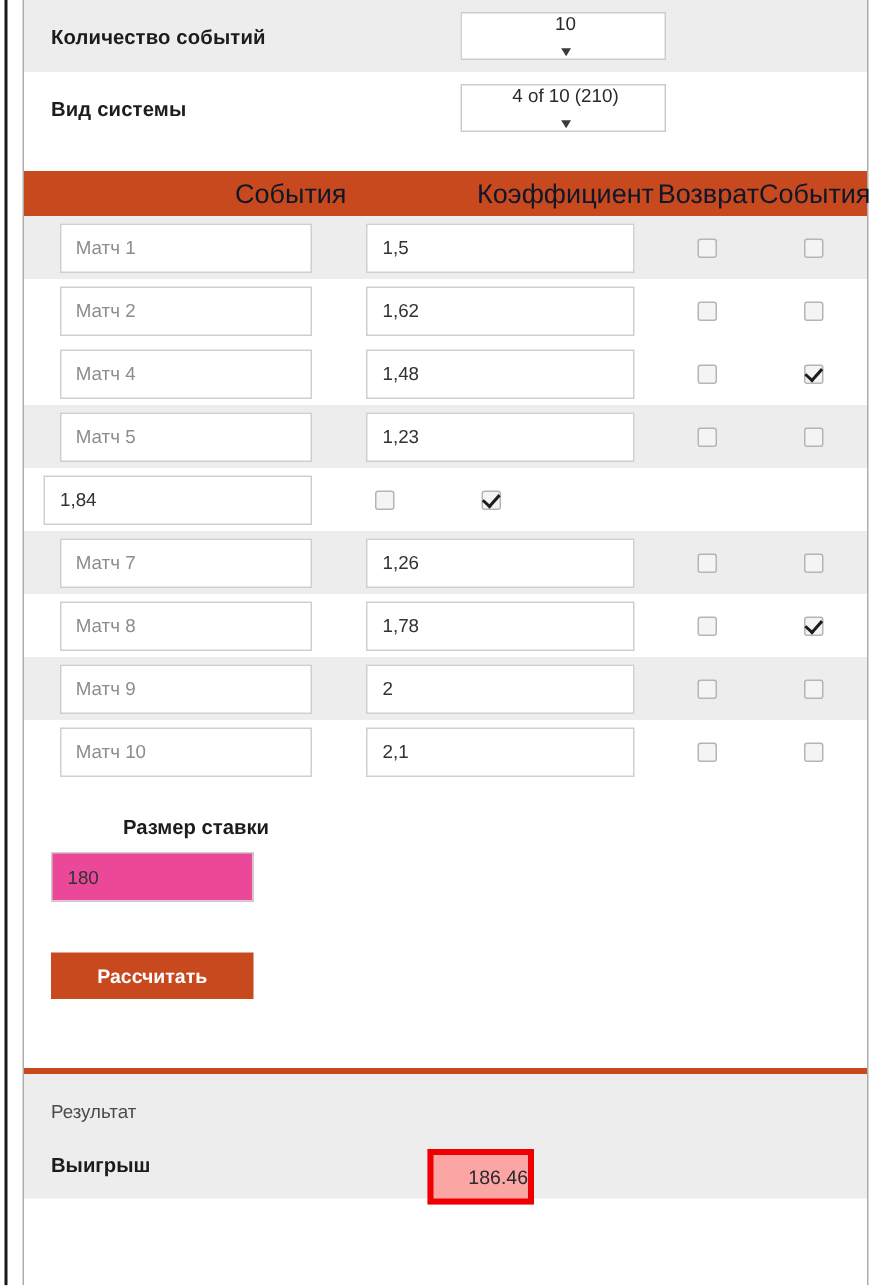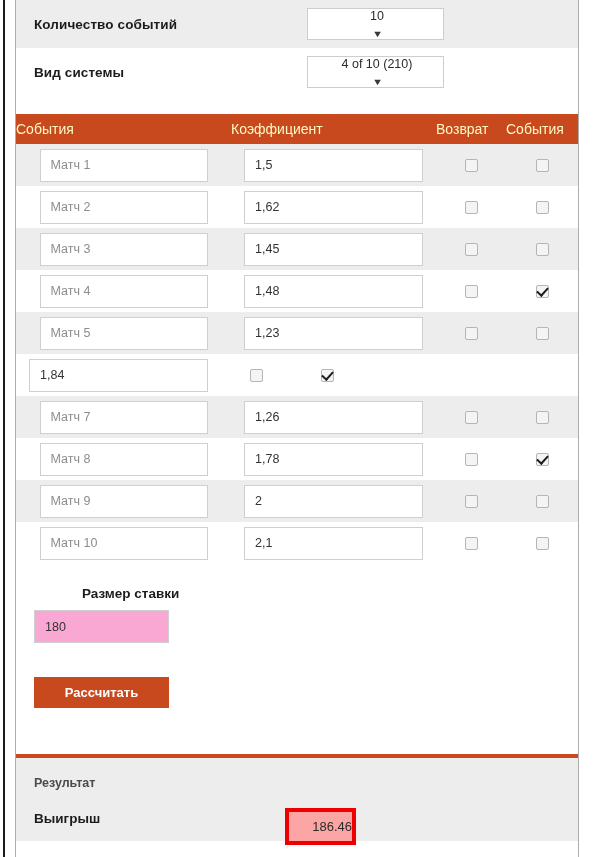--- a/index.html
+++ b/index.html
@@ -73,23 +73,23 @@
 
   
   .tbl { width: 562px; }
   .thead {
     display: flex;
     background: #c8491d;
     height: 30px;
     align-items: center;
   }
   .th {
-    color: #fef9c3;
-    font-size: 14px;
-    text-align: left;
+    color: #0f172a;
+    font-size: 18px;
+    text-align: right;
     white-space: nowrap;
   }
   .col-event { width: 215px; }
   .col-coef  { width: 205px; }
   .col-ret   { width: 70px; }
   .col-lose  { width: 72px; }
 
   .trow {
     display: flex;
     height: 42px;
@@ -135,21 +135,21 @@
   .stake-label {
     font-size: 13.5px;
     font-weight: bold;
     color: #1c1c1c;
     margin-bottom: 9px;
     padding-left: 48px;
   }
   .stake-input {
     width: 135px; height: 33px;
     border: 1px solid #cfcfcf;
-    background: #f9a8d4;
+    background: #ec4899;
     display: flex; align-items: center;
     padding: 0 10px;
     font-size: 12.5px;
     color: #333333;
   }
   .calc-btn {
     margin-top: 34px;
     width: 135px; height: 31px;
     background: #c8491d;
     color: #ffffff;
@@ -174,21 +174,20 @@
     background: #ededed;
     width: 562px;
     height: 83px;
     position: relative;
     padding-left: 18px;
   }
   .res-title {
     font-size: 12.5px;
     color: #4b4b4b;
     padding-top: 18px;
-    font-weight: bold;
   }
   .res-win-label {
     font-size: 13.5px;
     font-weight: bold;
     color: #1c1c1c;
     padding-top: 21px;
   }
   .res-value-box {
     position: absolute;
     left: 269px;
@@ -259,34 +258,20 @@
             <div class="cell col-coef">
               <div class="tinput coef">1,62</div>
             </div>
             <div class="cell col-ret">
               <span class="cbx"></span>
             </div>
             <div class="cell col-lose">
               <span class="cbx"></span>
             </div>
           </div>
-          <div class="trow odd">
-            <div class="cell col-event">
-              <div class="tinput event">Матч 3</div>
-            </div>
-            <div class="cell col-coef">
-              <div class="tinput coef">1,45</div>
-            </div>
-            <div class="cell col-ret">
-              <span class="cbx"></span>
-            </div>
-            <div class="cell col-lose">
-              <span class="cbx"></span>
-            </div>
-          </div>
           <div class="trow even">
             <div class="cell col-event">
               <div class="tinput event">Матч 4</div>
             </div>
             <div class="cell col-coef">
               <div class="tinput coef">1,48</div>
             </div>
             <div class="cell col-ret">
               <span class="cbx"></span>
             </div>

